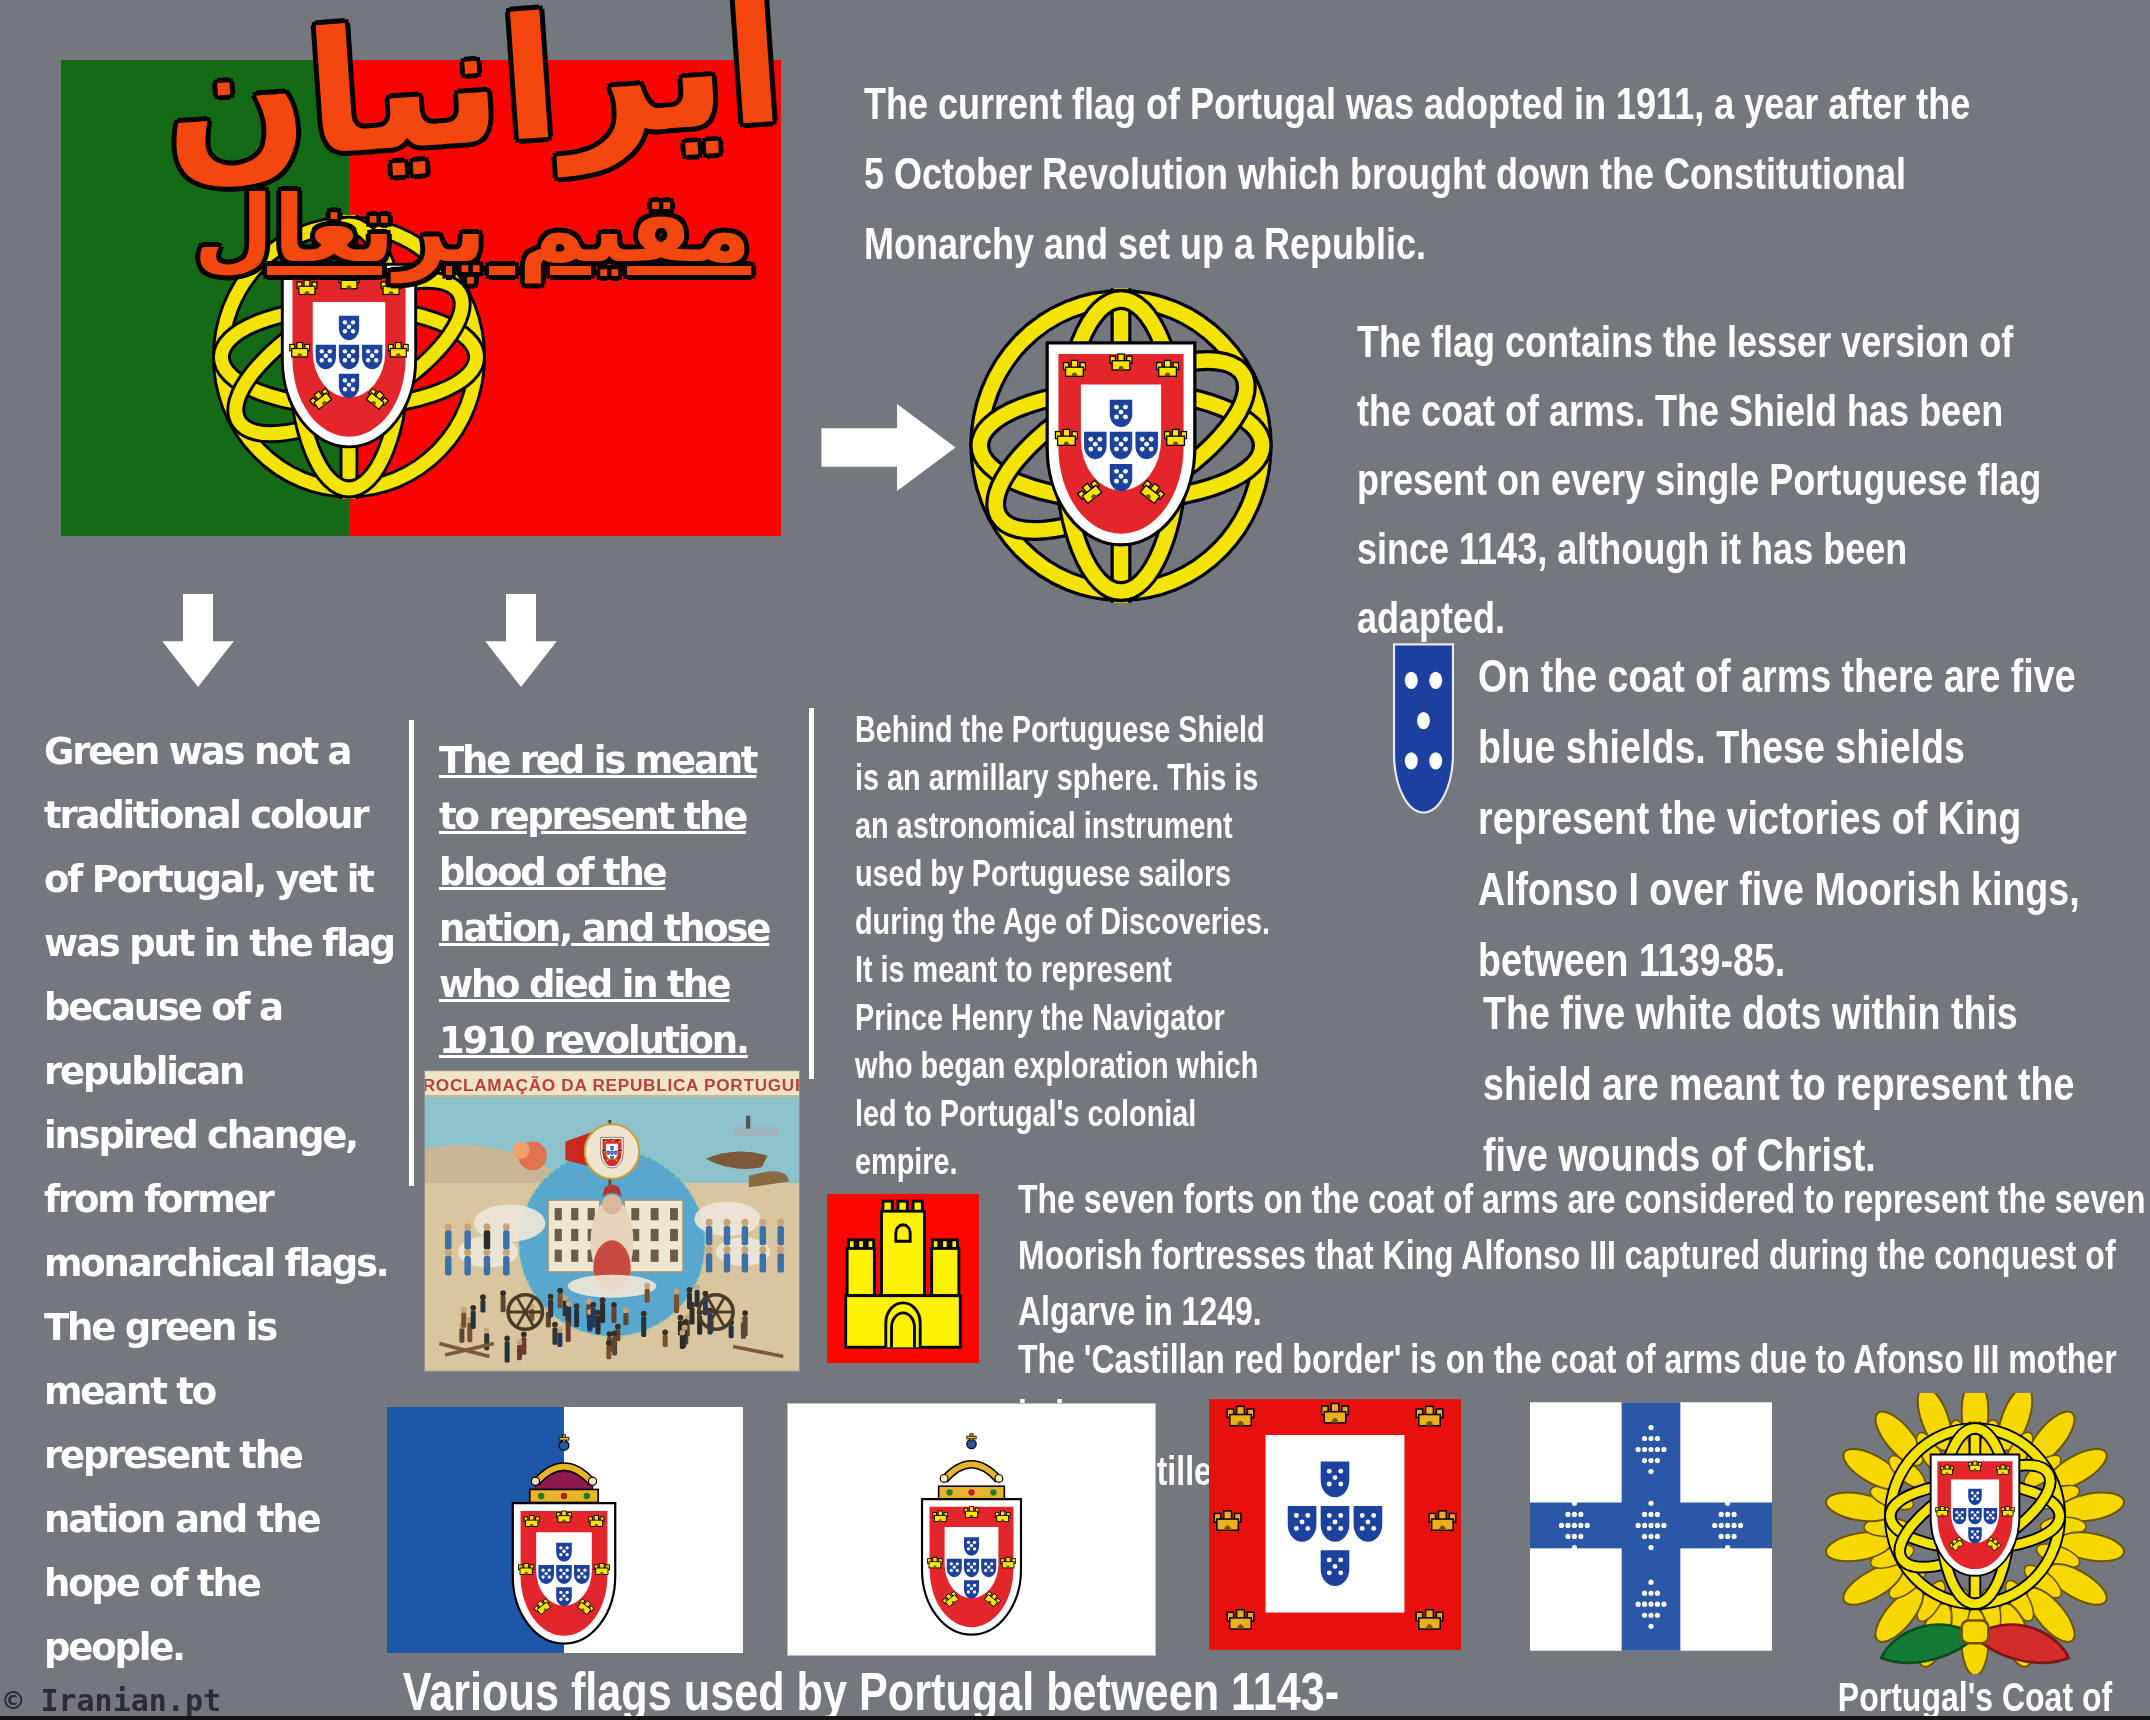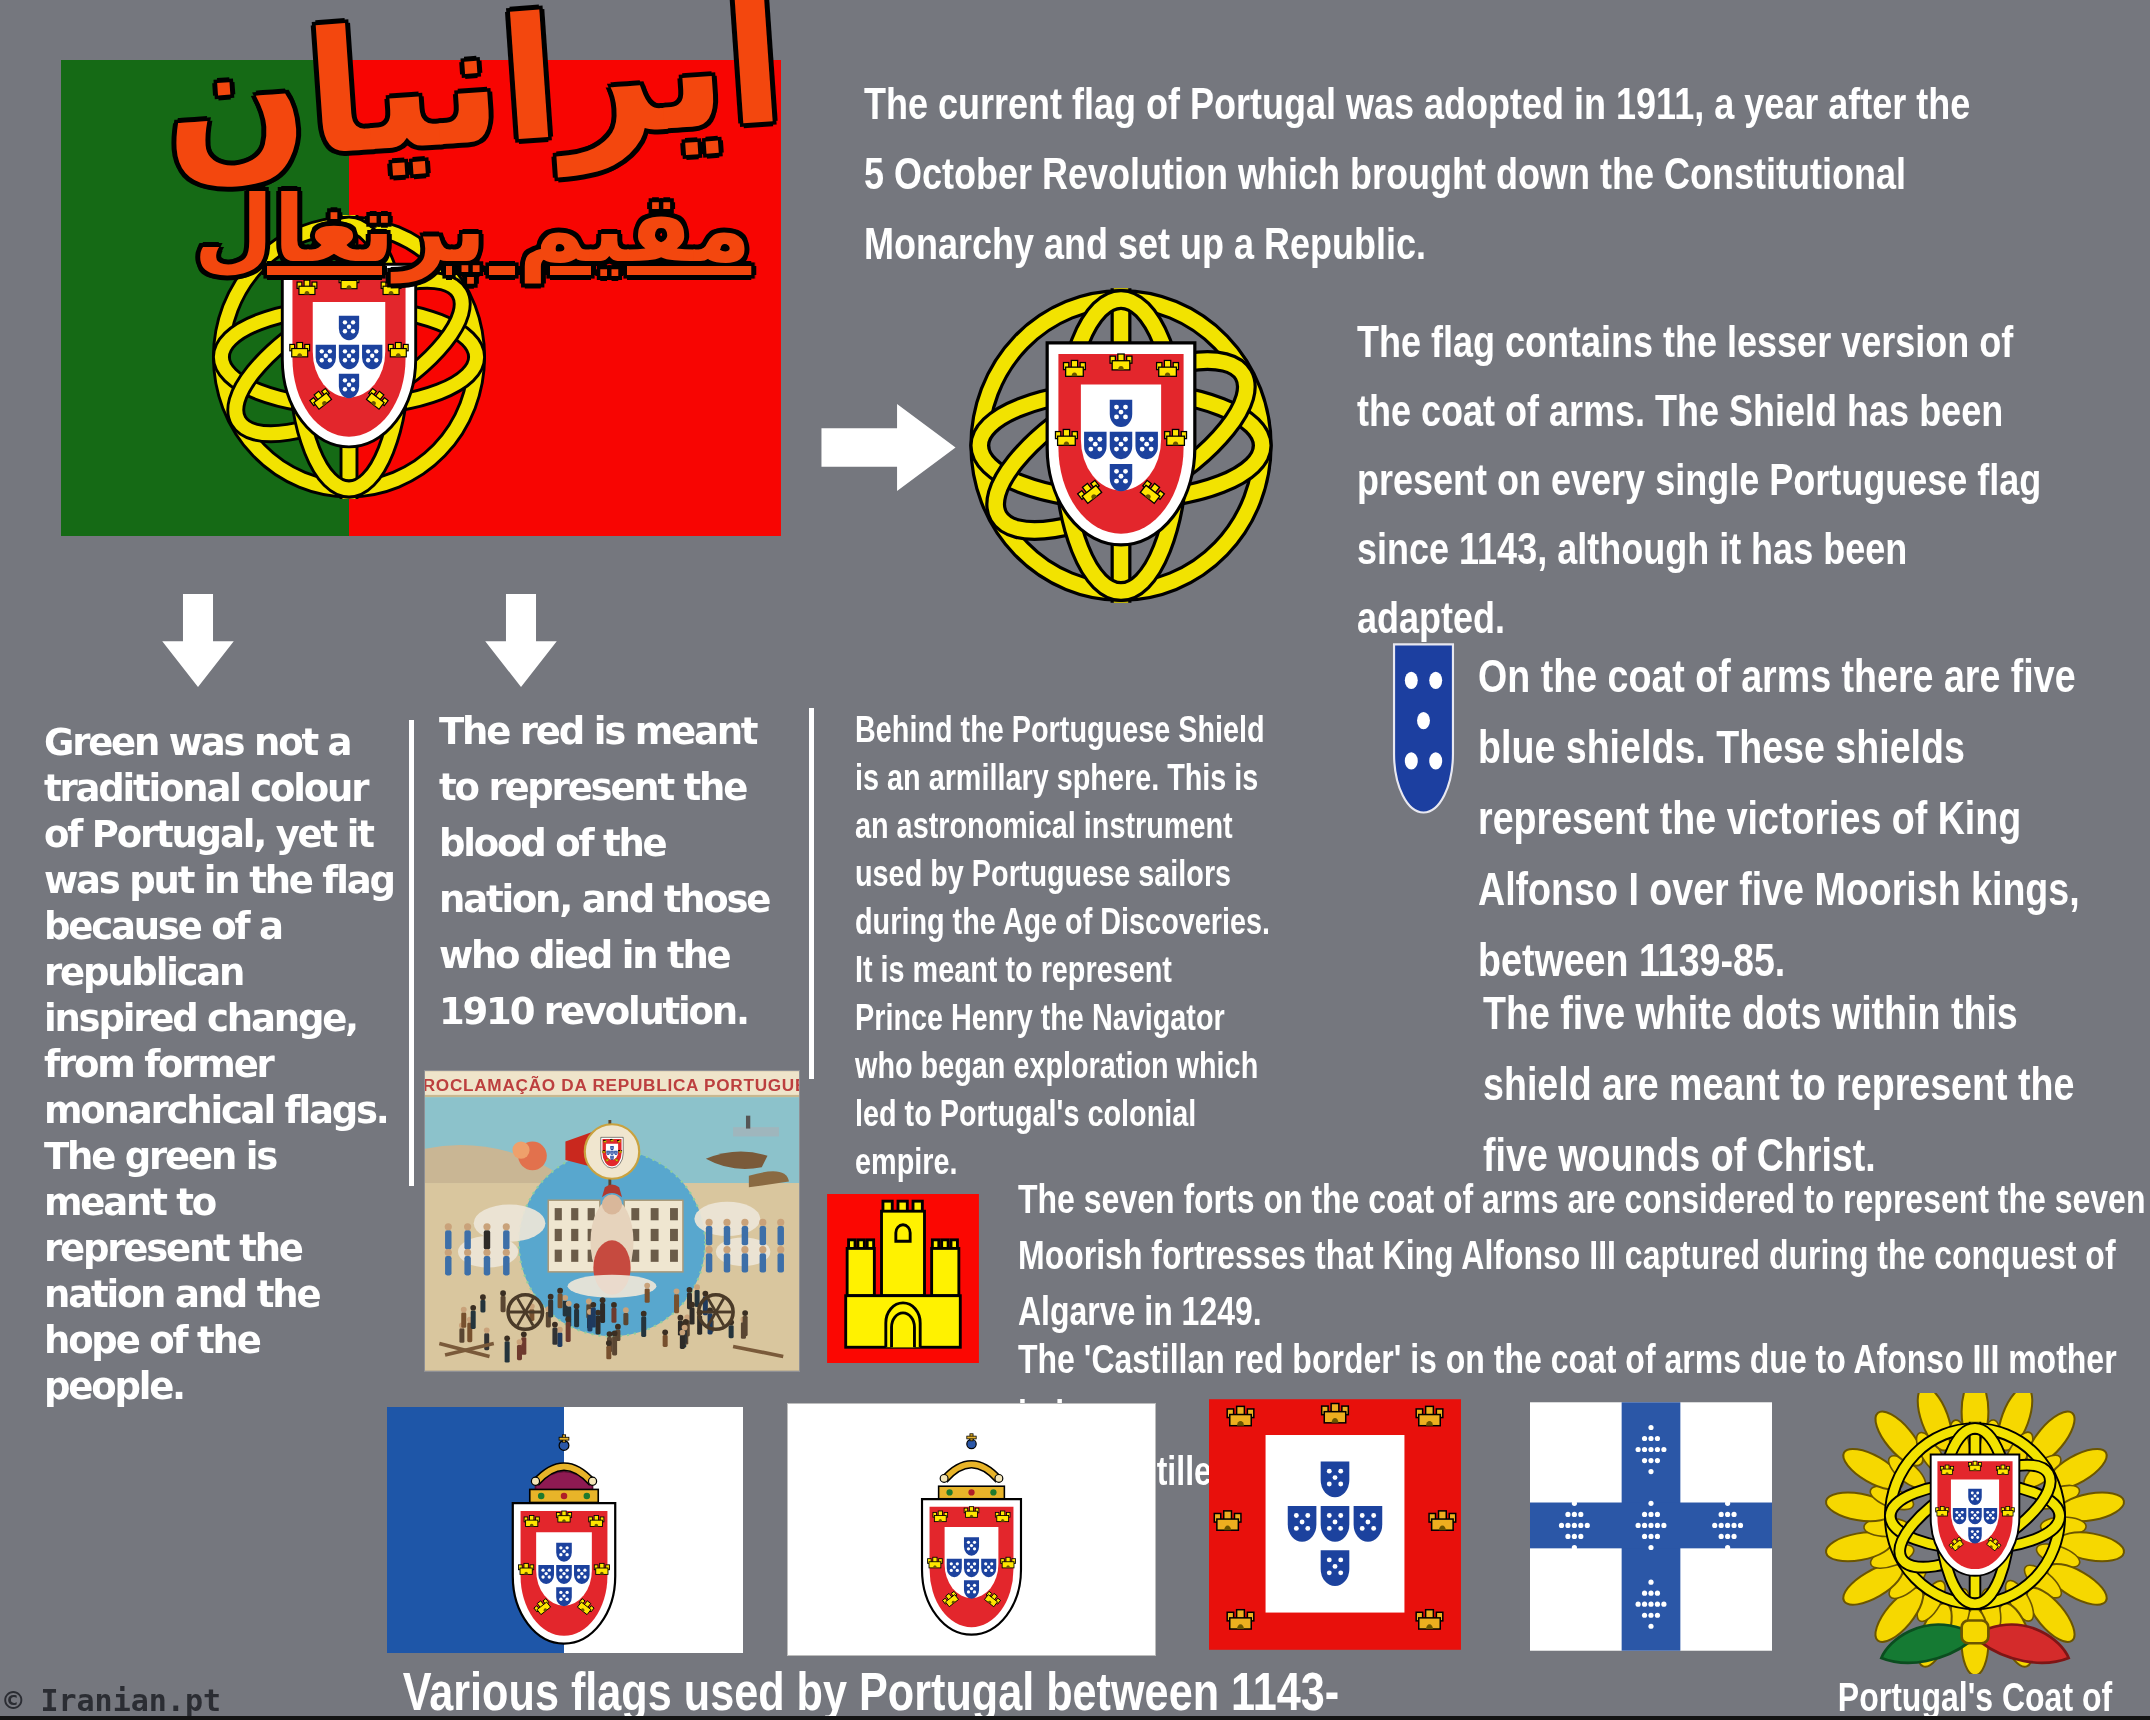--- a/index.html
+++ b/index.html
@@ -19,22 +19,22 @@
   .persian{position:absolute;direction:rtl;text-align:center;color:#F3470E;font-weight:bold;
            font-family:"DejaVu Sans",sans-serif;
            text-shadow:-5px 0 #000,5px 0 #000,0 -5px #000,0 5px #000,-3.6px -3.6px #000,3.6px 3.6px #000,-3.6px 3.6px #000,3.6px -3.6px #000;}
   #fa1{left:43px;top:-14.3px;width:860px;font-size:168px;transform:rotate(-4deg);}
   #fa2{left:39px;top:176px;width:867px;font-size:92px;text-decoration:underline;}
 
   #p-adopted{left:864px;top:69px;width:1642px;font-size:45px;line-height:70px;}
   #p-lesser{left:1357px;top:307px;width:1011px;font-size:45px;line-height:69px;}
   #p-five-shields{left:1478px;top:640px;width:853px;font-size:47px;line-height:71px;}
   #p-five-dots{left:1483px;top:977px;width:853px;font-size:47px;line-height:71px;}
-  #p-green{left:44px;top:720px;width:362px;font-size:37px;line-height:46px;}
-  #p-red{left:439px;top:704px;width:369px;font-size:37px;line-height:56px;}
+  #p-green{left:44px;top:720px;width:362px;font-size:37px;line-height:64px;}
+  #p-red{left:439px;top:733px;width:369px;font-size:37px;line-height:56px;text-decoration:underline;}
   #p-armillary{left:855px;top:706px;width:627px;font-size:36px;line-height:48px;}
   #p-forts{left:1018px;top:1171px;width:1416px;font-size:40px;line-height:56px;}
   #p-castillan{left:1018px;top:1331px;width:1434px;font-size:40px;line-height:56px;}
 
   #arrow-right{left:821px;top:404px;width:135px;height:87px;}
   #arrow-down-1{left:162px;top:594px;width:72px;height:93px;}
   #arrow-down-2{left:485px;top:594px;width:72px;height:93px;}
 
   #divider-1{left:409px;top:720px;width:5px;height:466px;background:#FFF;}
   #divider-2{left:809px;top:708px;width:5px;height:371px;background:#FFF;}

